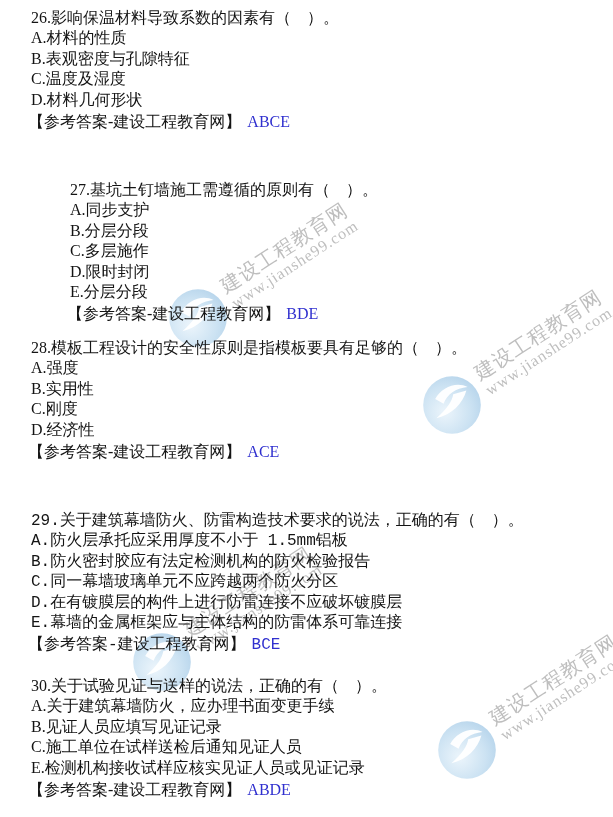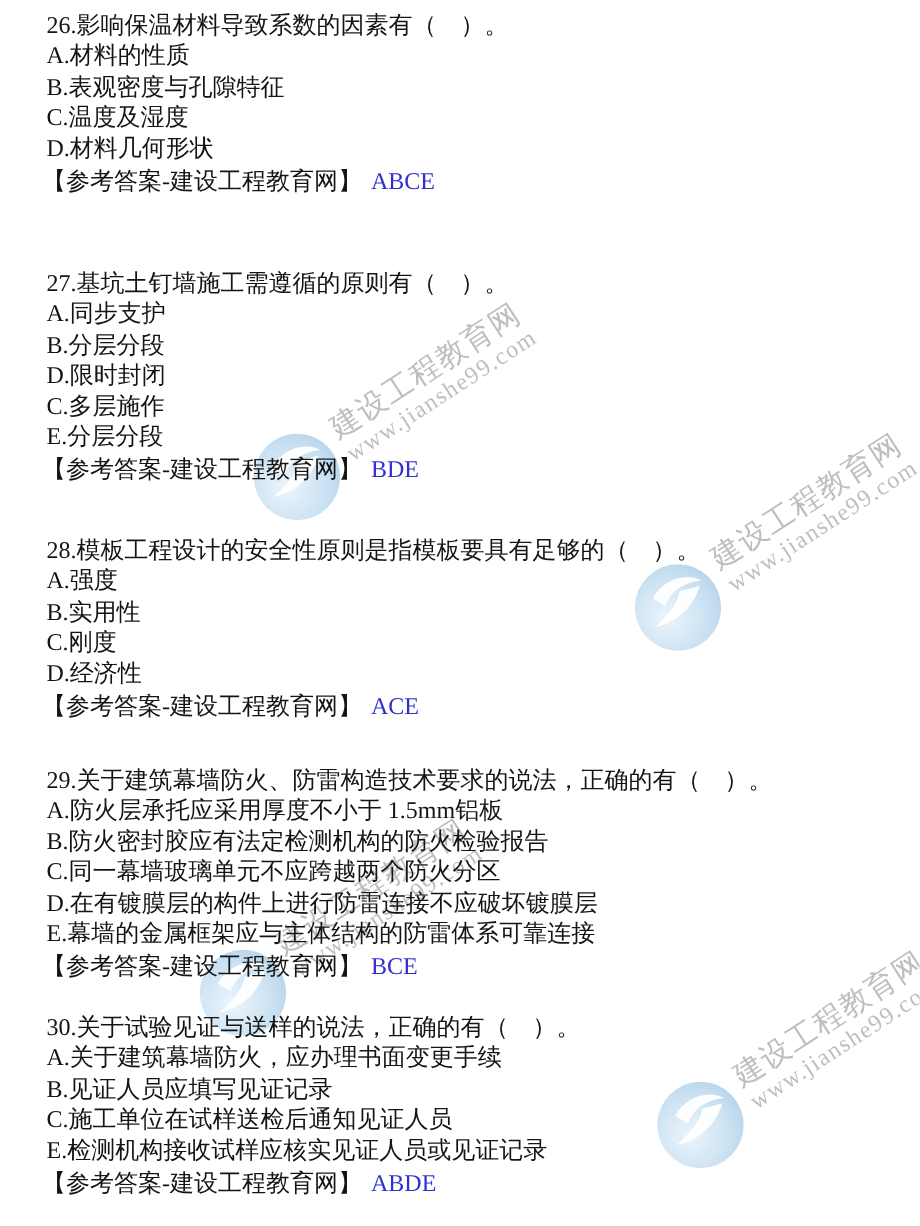--- a/index.html
+++ b/index.html
@@ -29,23 +29,23 @@
   }
   .q .ans {
     padding-left: 28px;
     margin-top: 2px;
   }
   .q .ans .letters {
     color: var(--answer-blue, #3030cf);
     margin-left: 6px;
   }
   .q26 { top: 8px; }
-  .q27 { top: 180px; }
-  .q28 { top: 358px; }
-  .q29 { top: 511px; }
+  .q27 { top: 180px; padding-left: 39px; }
+  .q28 { top: 338px; }
+  .q29 { top: 511px; font-family: Liberation Mono, monospace; }
   .q30 { top: 676px; }
 
   
   .wm {
     position: absolute;
     width: 230px; height: 60px;
     z-index: 0;
     pointer-events: none;
   }
   .wm-logo { position: absolute; left: 0; top: 0; width: 60px; height: 60px; }
@@ -134,22 +134,22 @@
     <div class="line">B.表观密度与孔隙特征</div>
     <div class="line">C.温度及湿度</div>
     <div class="line">D.材料几何形状</div>
     <div class="line ans"><span>【参考答案-建设工程教育网】</span><span class="letters">ABCE</span></div>
   </div>
 
   <div class="q q27">
     <div class="line">27.基坑土钉墙施工需遵循的原则有（　）。</div>
     <div class="line">A.同步支护</div>
     <div class="line">B.分层分段</div>
+    <div class="line">C.多层施作</div>
     <div class="line">D.限时封闭</div>
-    <div class="line">C.多层施作</div>
     <div class="line">E.分层分段</div>
     <div class="line ans"><span>【参考答案-建设工程教育网】</span><span class="letters">BDE</span></div>
   </div>
 
   <div class="q q28">
     <div class="line">28.模板工程设计的安全性原则是指模板要具有足够的（　）。</div>
     <div class="line">A.强度</div>
     <div class="line">B.实用性</div>
     <div class="line">C.刚度</div>
     <div class="line">D.经济性</div>

